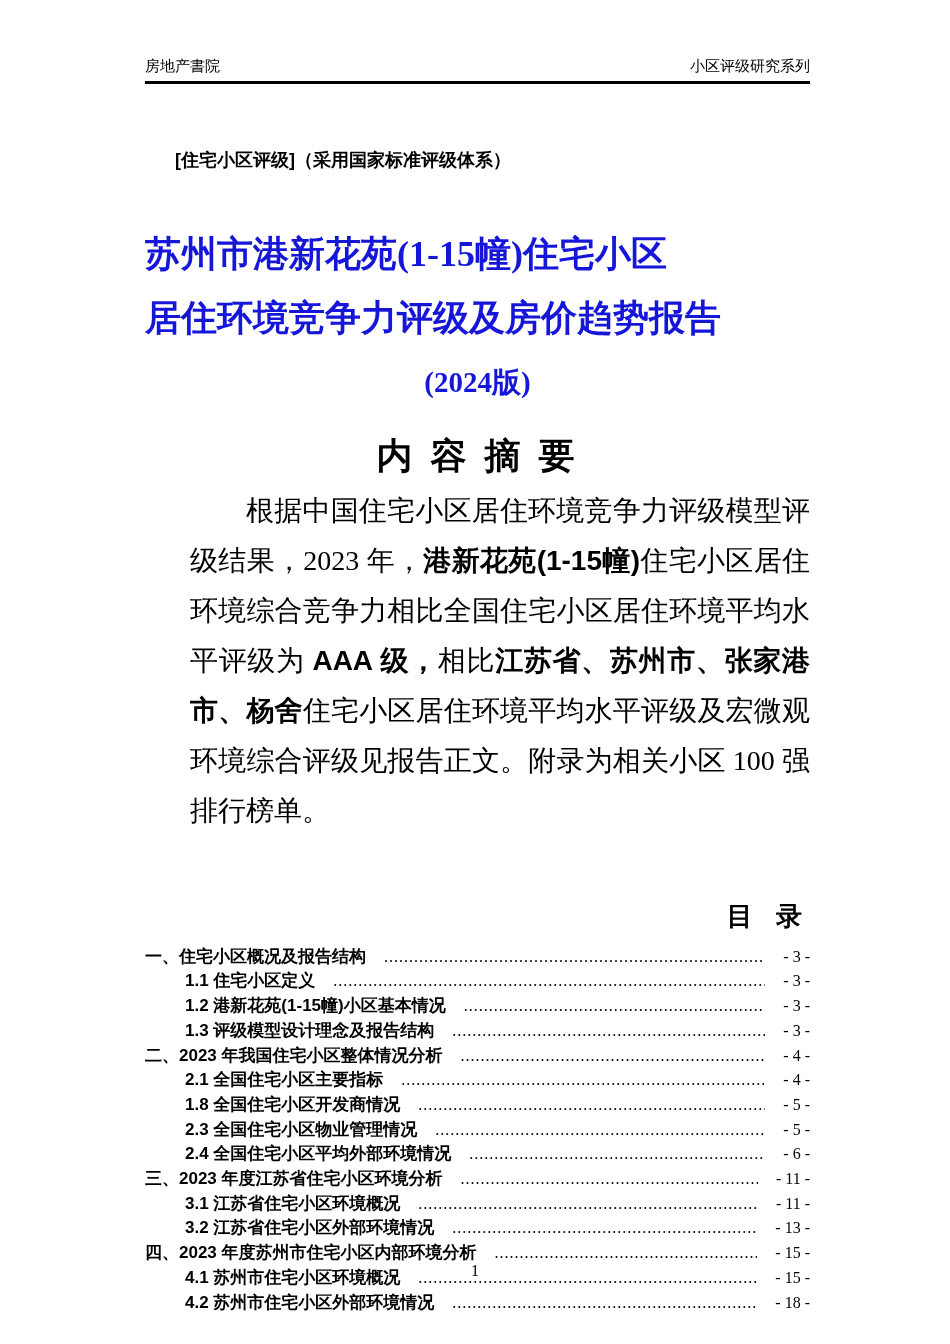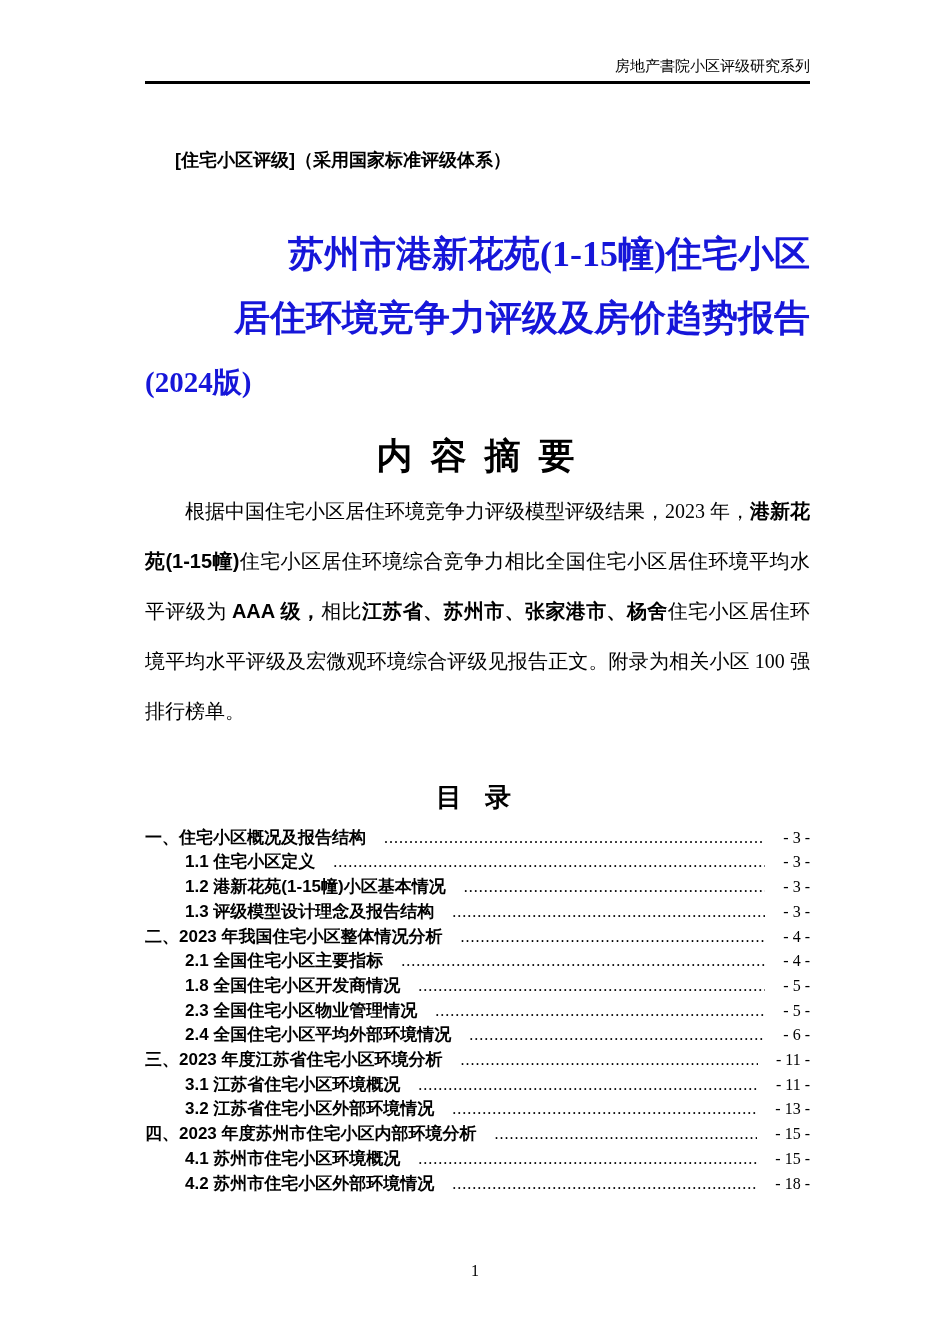--- a/index.html
+++ b/index.html
@@ -6,63 +6,63 @@
   html, body { width:950px; }
   body {
     width:950px; height:1344px;
     background:#ffffff; color:#000;
     font-family:"Liberation Serif","DejaVu Serif",serif;
     position:relative; overflow:hidden;
   }
   .page { position:absolute; inset:0; padding:0 140px 0 145px; }
 
   .doc-header {
-    display:flex; justify-content:flex-end; align-items:flex-end;
+    display:flex; justify-content:space-between; align-items:flex-end;
     padding-top:57px;
     font-family:"Liberation Sans","DejaVu Sans",sans-serif;
     font-size:15px; line-height:1.25;
   }
   .header-rule { border:none; border-top:3px solid #000; margin-top:5px; }
 
   .bracket-line {
     margin-top:64px;
     font-family:"Liberation Sans","DejaVu Sans",sans-serif;
     font-weight:bold; font-size:18px;margin-left:30px;
   }
 
   .doc-title {
-    margin-top:50px; text-align:right;
+    margin-top:50px; text-align:left;
     color:var(--accent,#1616d9);
     font-weight:bold; font-size:36px; line-height:64px;
     font-family:"Liberation Serif","DejaVu Serif",serif;
   }
   .version {
-    margin-top:12px; 
+    margin-top:12px; text-align:center;
     color:var(--accent,#1616d9);
     font-weight:bold; font-size:29px; line-height:40px;
     font-family:"Liberation Serif","DejaVu Serif",serif;
   }
 
   .summary-heading {
     margin-top:36px; text-align:center;
     font-family:"Liberation Sans","DejaVu Sans",sans-serif;
     font-weight:bold; font-size:36px; line-height:36px; letter-spacing:4px;
   }
   .summary-text {
     margin-top:12px;
-    font-size:20px; line-height:50px;
-    text-align:justify; text-indent:2em;
+    font-size:28px; line-height:50px;
+    text-align:justify; text-indent:2em;margin-left:45px;
   }
   .summary-text .seg.bold {
     font-weight:bold;
     font-family:"Liberation Sans","DejaVu Sans",sans-serif;
   }
 
   .toc-heading {
-    margin-top:44px; text-align:center;
+    margin-top:63px; text-align:right;
     font-family:"Liberation Sans","DejaVu Sans",sans-serif;
     font-weight:bold; font-size:26px; line-height:34px; letter-spacing:8px;
   }
   .toc { margin-top:12px; }
   .toc-row {
     display:flex; align-items:baseline;
     font-family:"Liberation Sans","DejaVu Sans",sans-serif;
     font-weight:bold; font-size:17px; line-height:24.7px;gap:16px;
   }
   .toc-row.sub { padding-left:40px; }

